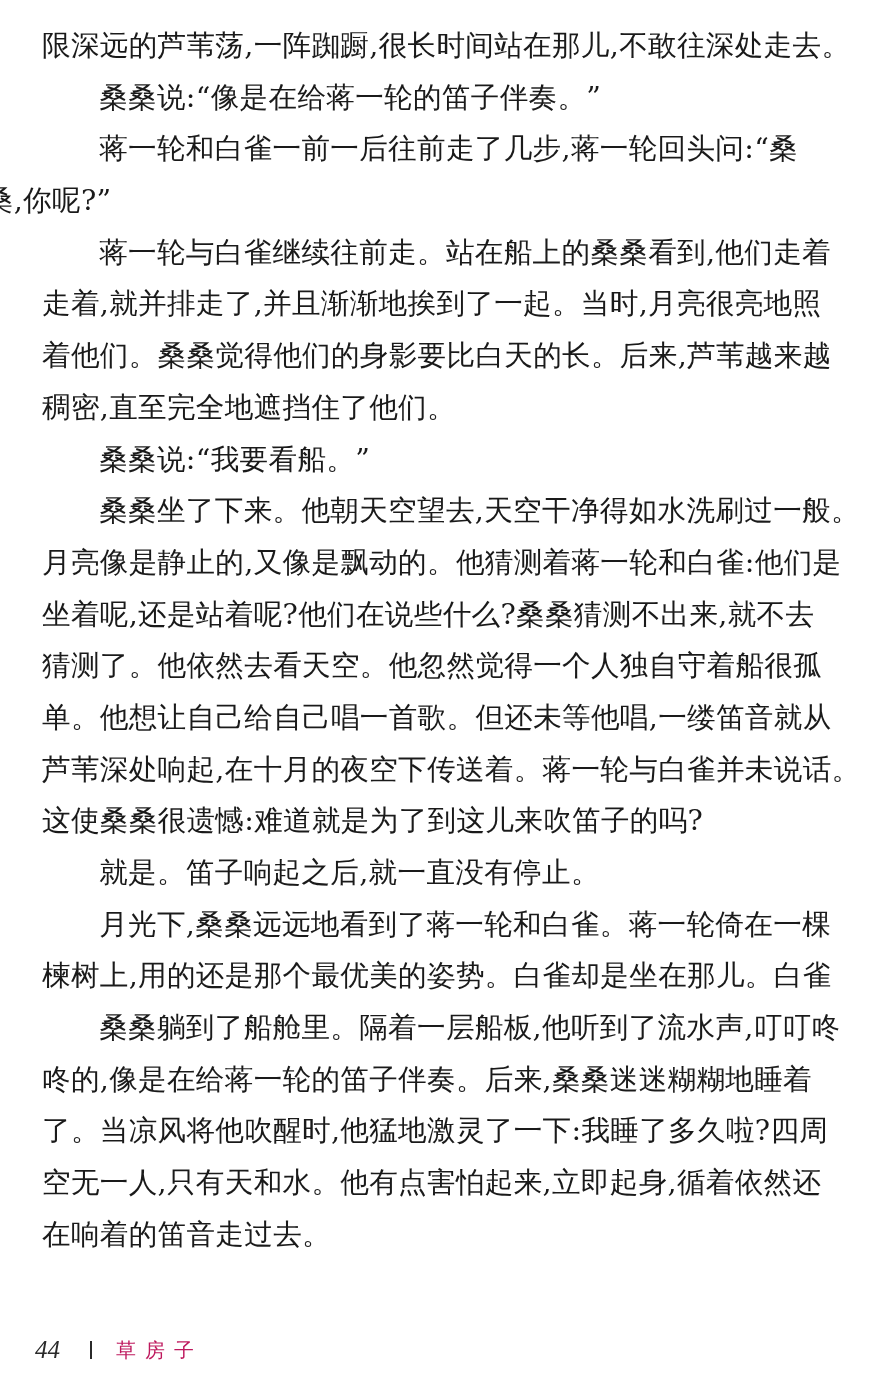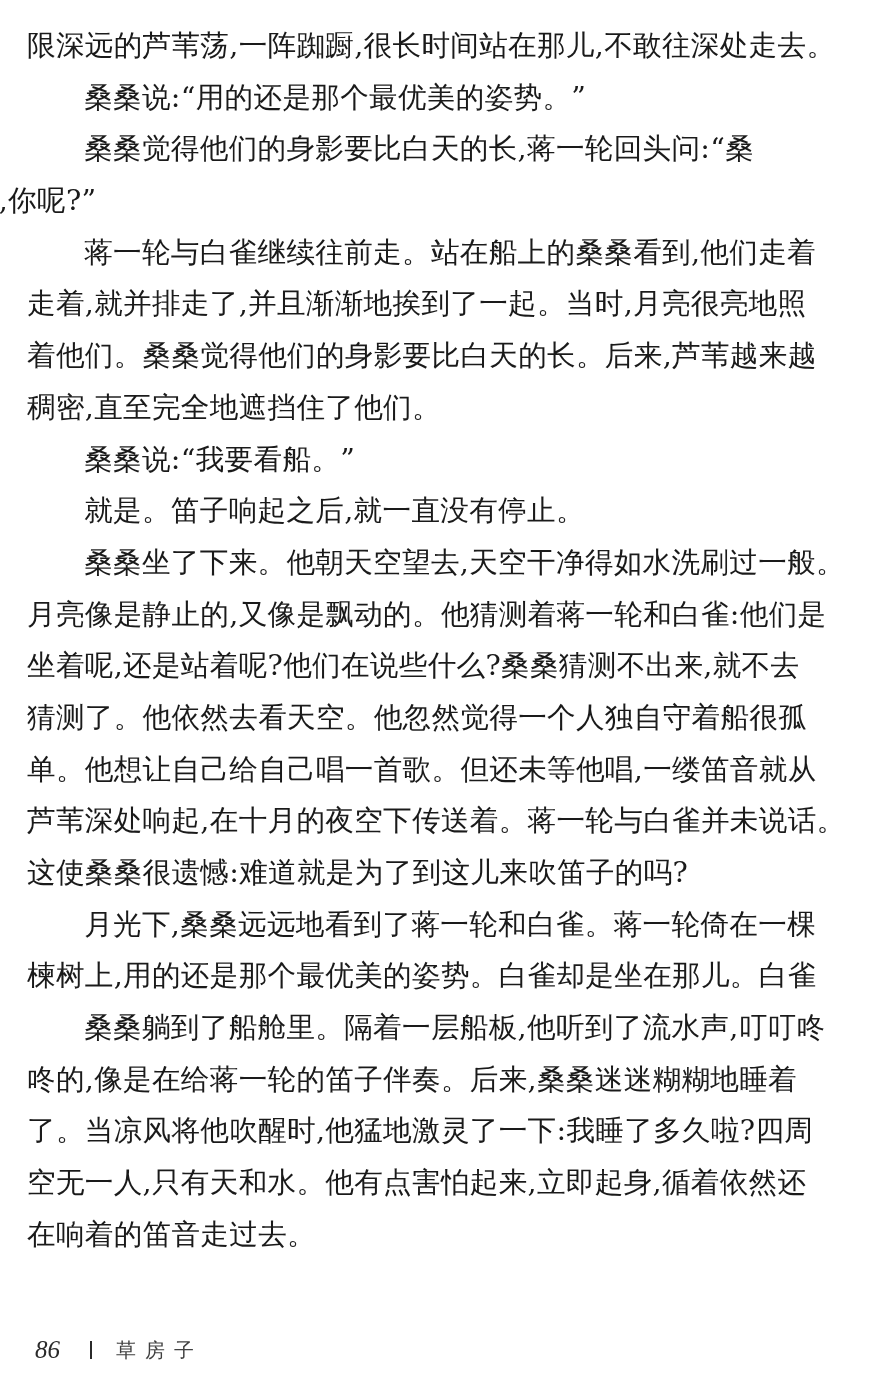--- a/index.html
+++ b/index.html
@@ -9,21 +9,21 @@
     }
     body {
       width: 872px;
       height: 1391px;
       position: relative;
       overflow: hidden;
       color: #1a1a1a;
     }
     .page-body {
       position: absolute;
-      left: 27px;
+      left: 42px;
       top: 20px;
       width: 818px;
       font-family: "DejaVu Serif", "Liberation Serif", serif;
       font-size: 28.6px;
       line-height: 51.7px;
       letter-spacing: 0.3px;
       text-align: justify;
     }
     .para {
       margin: 0;
@@ -60,77 +60,77 @@
       width: 2px;
       height: 18px;
       background: #2a2a2a;
       margin-left: 30px;
       margin-right: 24px;
     }
     .book-title {
       font-family: Liberation Sans, sans-serif;
       font-size: 20px;
       letter-spacing: 9px;
-      color: #404040;
+      color: #be185d;
     }
   </style>
 </head>
 <body>
 
 <div class="page-body">
 
   <p class="para continuation">
     <span class="line">限深远的芦苇荡,一阵踟蹰,很长时间站在那儿,不敢往深处走去。</span>
   </p>
 
   <p class="para">
-    <span class="line">桑桑说:“用的还是那个最优美的姿势。”</span>
+    <span class="line">桑桑说:“像是在给蒋一轮的笛子伴奏。”</span>
   </p>
 
   <p class="para">
-    <span class="line">桑桑觉得他们的身影要比白天的长,蒋一轮回头问:“桑</span>
+    <span class="line">蒋一轮和白雀一前一后往前走了几步,蒋一轮回头问:“桑</span>
     <span class="line first-col" style="text-indent:0;margin-left:-2em;">桑,你呢?”</span>
   </p>
 
   <p class="para">
     <span class="line">蒋一轮与白雀继续往前走。站在船上的桑桑看到,他们走着</span>
     <span class="line" style="margin-left:-2em;">走着,就并排走了,并且渐渐地挨到了一起。当时,月亮很亮地照</span>
     <span class="line" style="margin-left:-2em;">着他们。桑桑觉得他们的身影要比白天的长。后来,芦苇越来越</span>
     <span class="line" style="margin-left:-2em;">稠密,直至完全地遮挡住了他们。</span>
   </p>
 
   <p class="para">
     <span class="line">桑桑说:“我要看船。”</span>
   </p>
 
   <p class="para">
-    <span class="line">就是。笛子响起之后,就一直没有停止。</span>
-  </p>
-
-  <p class="para">
     <span class="line">桑桑坐了下来。他朝天空望去,天空干净得如水洗刷过一般。</span>
     <span class="line" style="margin-left:-2em;">月亮像是静止的,又像是飘动的。他猜测着蒋一轮和白雀:他们是</span>
     <span class="line" style="margin-left:-2em;">坐着呢,还是站着呢?他们在说些什么?桑桑猜测不出来,就不去</span>
     <span class="line" style="margin-left:-2em;">猜测了。他依然去看天空。他忽然觉得一个人独自守着船很孤</span>
     <span class="line" style="margin-left:-2em;">单。他想让自己给自己唱一首歌。但还未等他唱,一缕笛音就从</span>
     <span class="line" style="margin-left:-2em;">芦苇深处响起,在十月的夜空下传送着。蒋一轮与白雀并未说话。</span>
     <span class="line" style="margin-left:-2em;">这使桑桑很遗憾:难道就是为了到这儿来吹笛子的吗?</span>
+  </p>
+
+  <p class="para">
+    <span class="line">就是。笛子响起之后,就一直没有停止。</span>
   </p>
 
   <p class="para">
     <span class="line">月光下,桑桑远远地看到了蒋一轮和白雀。蒋一轮倚在一棵</span>
     <span class="line" style="margin-left:-2em;">楝树上,用的还是那个最优美的姿势。白雀却是坐在那儿。白雀</span>
   </p>
 
   <p class="para">
     <span class="line">桑桑躺到了船舱里。隔着一层船板,他听到了流水声,叮叮咚</span>
     <span class="line" style="margin-left:-2em;">咚的,像是在给蒋一轮的笛子伴奏。后来,桑桑迷迷糊糊地睡着</span>
     <span class="line" style="margin-left:-2em;">了。当凉风将他吹醒时,他猛地激灵了一下:我睡了多久啦?四周</span>
     <span class="line" style="margin-left:-2em;">空无一人,只有天和水。他有点害怕起来,立即起身,循着依然还</span>
     <span class="line" style="margin-left:-2em;">在响着的笛音走过去。</span>
   </p>
 </div>
 
 <div class="footer">
-  <span class="page-number">86</span>
+  <span class="page-number">44</span>
   <span class="footer-divider"></span>
   <span class="book-title">草房子</span>
 </div>
 
 </body></html>

